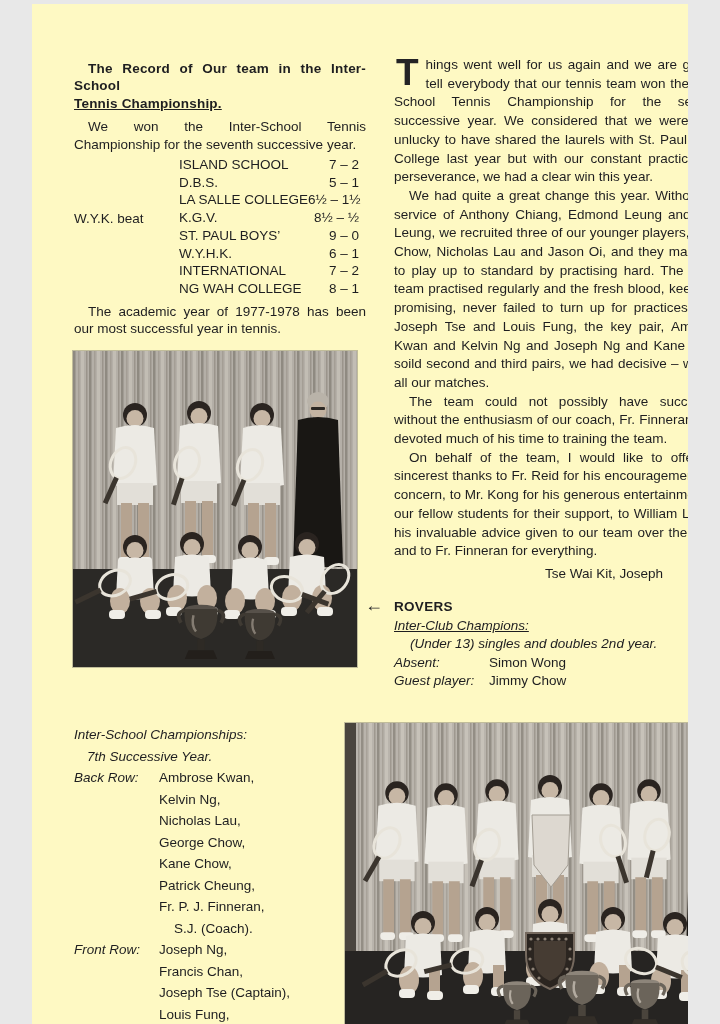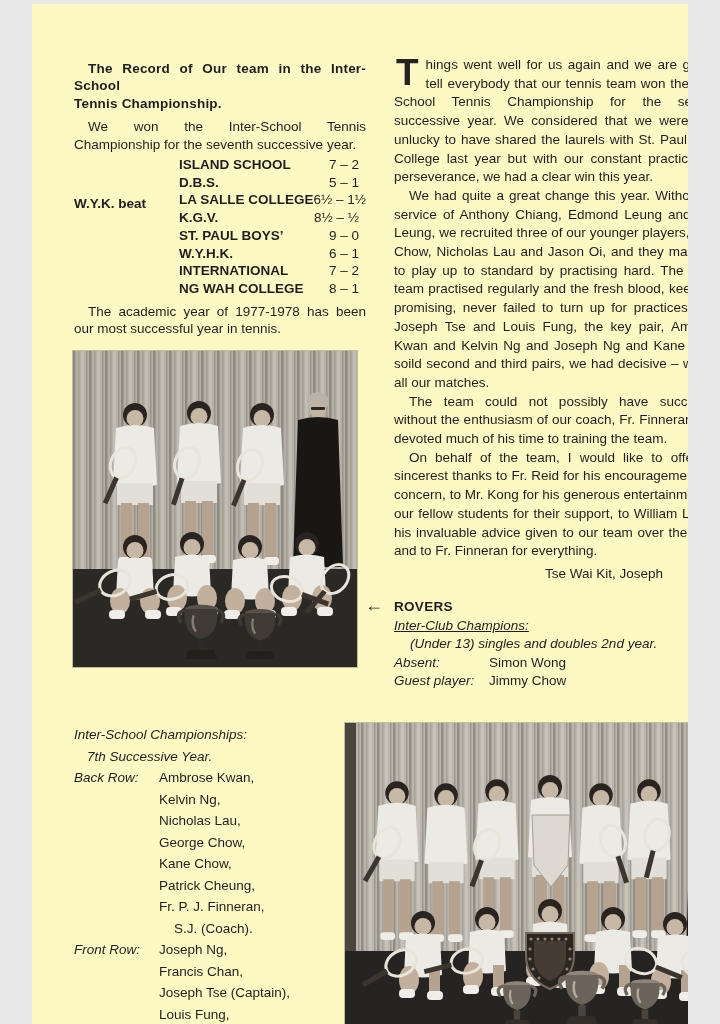--- a/index.html
+++ b/index.html
@@ -8,27 +8,27 @@
     position:relative; width:656px; height:1024px; margin:4px auto;
     background:#fef9c3; overflow:hidden;
     font-family:"Liberation Sans", sans-serif;
     color:#1e1e20;
     -webkit-font-smoothing:antialiased;
   }
   
   .left-col{position:absolute; left:42px; top:56px; width:292px;
     font-size:13.5px; line-height:17.4px; text-align:justify;}
   .head-line1{font-weight:bold; text-indent:14px; text-align:justify; text-align-last:justify; letter-spacing:.2px;}
-  .head-line2{font-weight:bold; letter-spacing:.2px;}
+  .head-line2{font-weight:bold; letter-spacing:.2px;text-decoration:underline;}
   .intro{margin:6px 0 3px; text-indent:14px;}
   .results{position:relative; margin-top:2px; height:142px;}
-  .wyk-label{position:absolute; left:0; top:39px; white-space:nowrap;font-weight:bold;}
+  .wyk-label{position:absolute; left:0; top:54px; white-space:nowrap;}
   .score-rows{margin-left:105px; width:180px;}
   .score-row{display:flex; justify-content:space-between; line-height:17.7px;}
-  .score-row .opp{white-space:nowrap;font-weight:bold;}
+  .score-row .opp{white-space:nowrap;}
   .score-row .sc{white-space:nowrap;}
   .closing{margin-top:5px; text-indent:14px;}
   
   .photo{position:absolute; overflow:hidden; background:#2b2926;
     box-shadow:0 0 0 1px rgba(120,115,105,.45);}
   #photo1{left:41px; top:347px; width:284px; height:316px;}
   #photo2{left:313px; top:719px; width:407px; height:305px;}
   .photo svg{display:block;}
   
   .right-col{position:absolute; left:362px; top:52px; width:331px;

